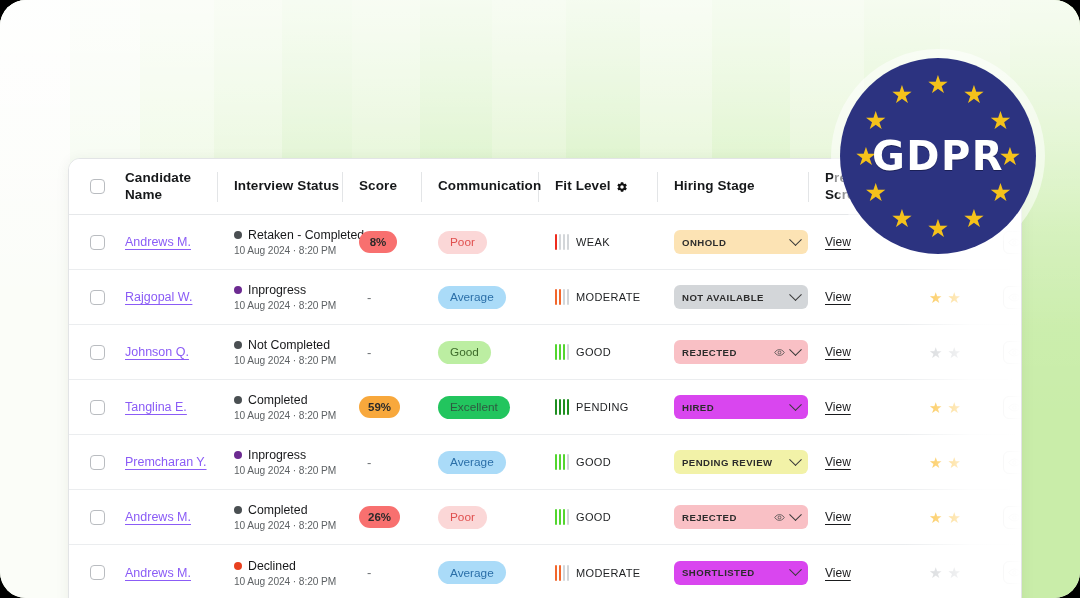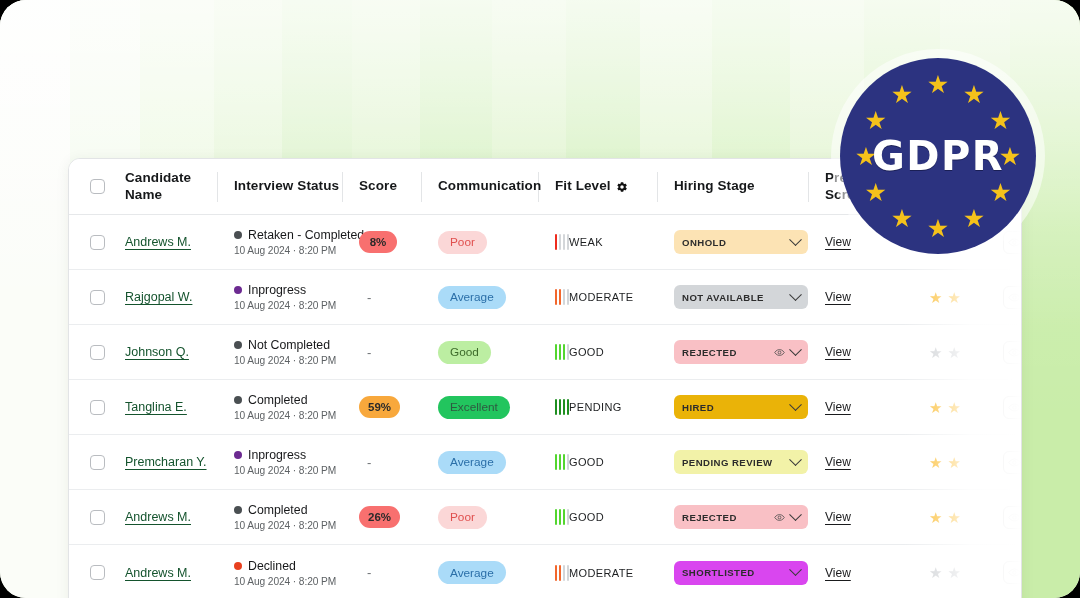--- a/index.html
+++ b/index.html
@@ -114,21 +114,21 @@
     width: 15px; height: 15px;
     border: 1.3px solid #b9bcc0;
     border-radius: 4px;
     background: #fff;
     cursor: pointer;
   }
 
   
   .cand-name {
     font-size: 12.5px;
-    color: #14532d;
+    color: #8b5cf6;
     text-decoration: underline;
     text-underline-offset: 2.5px;
     text-decoration-thickness: 1px;
     white-space: nowrap;
     cursor: pointer;
   }
 
   
   .status-wrap { display: flex; flex-direction: column; gap: 3px; }
   .status-line { display: flex; align-items: center; gap: 6px; white-space: nowrap; }
@@ -151,21 +151,21 @@
   
   .comm-pill {
     display:inline-flex; align-items:center; justify-content:center;
     height: 23px;
     padding: 0 12px;
     border-radius: 12px;
     font-size: 11.8px;
   }
 
   
-  .fit { display:flex; align-items:center; }
+  .fit { display:flex; align-items:center; gap:7px; }
   .bars { display:flex; align-items:center; gap:1.5px; }
   .bar { width: 2.4px; height: 16px; border-radius: 1px; background: #d3d6d9; }
   .fit-label { font-size: 11px; letter-spacing: 0.35px; color: #1d1f21; }
 
   
   .stage-sel {
     position: relative;
     display:flex; align-items:center;
     width: 134px; height: 24px;
     border-radius: 6px;
@@ -501,21 +501,21 @@
                 <span class="bar" style="background:#1f8f20"></span>
                 <span class="bar" style="background:#1f8f20"></span>
                 <span class="bar" style="background:#1f8f20"></span>
                 <span class="bar" style="background:#1f8f20"></span>
               </span>
               <span class="fit-label">PENDING</span>
             </div>
           </div>
           <div class="divider" style="background:transparent"></div>
           <div class="c-stage">
-            <div class="stage-sel" style="background:#eab308">
+            <div class="stage-sel" style="background:#d946ef">
               <span class="lbl">HIRED</span>
               <span class="chev"></span>
             </div>
           </div>
           <div class="divider" style="background:transparent"></div>
           <div class="c-pre"><span class="view-link">View</span></div>
           <div class="c-stars">
             <div class="stars">
               <span class="star on">★</span>
               <span class="star on">★</span>

